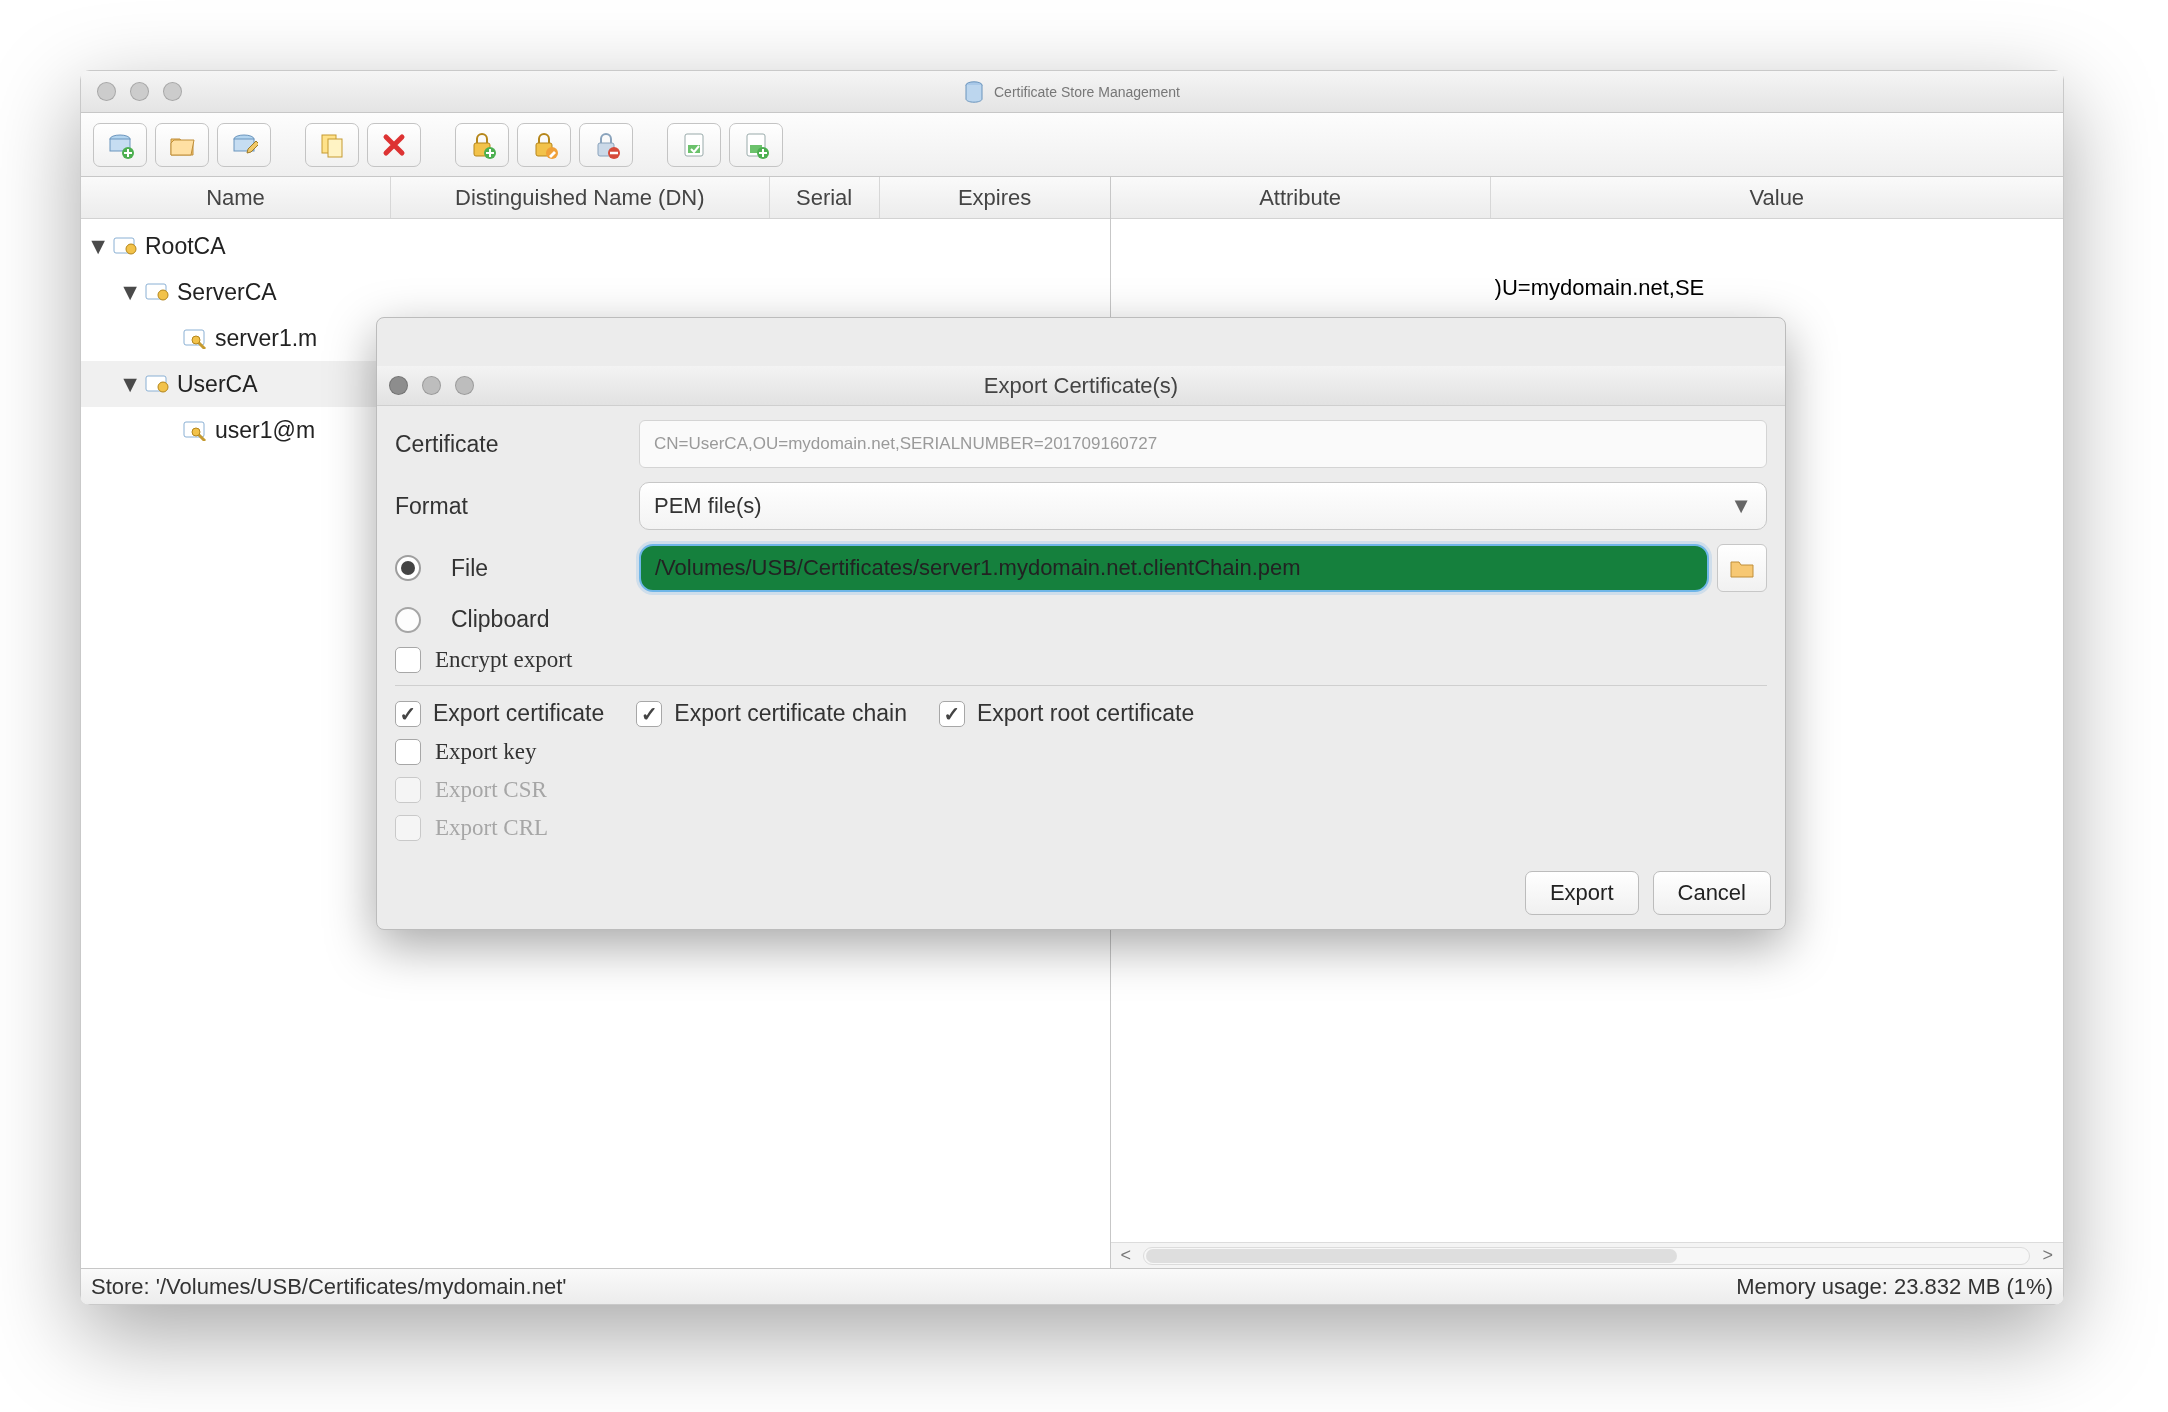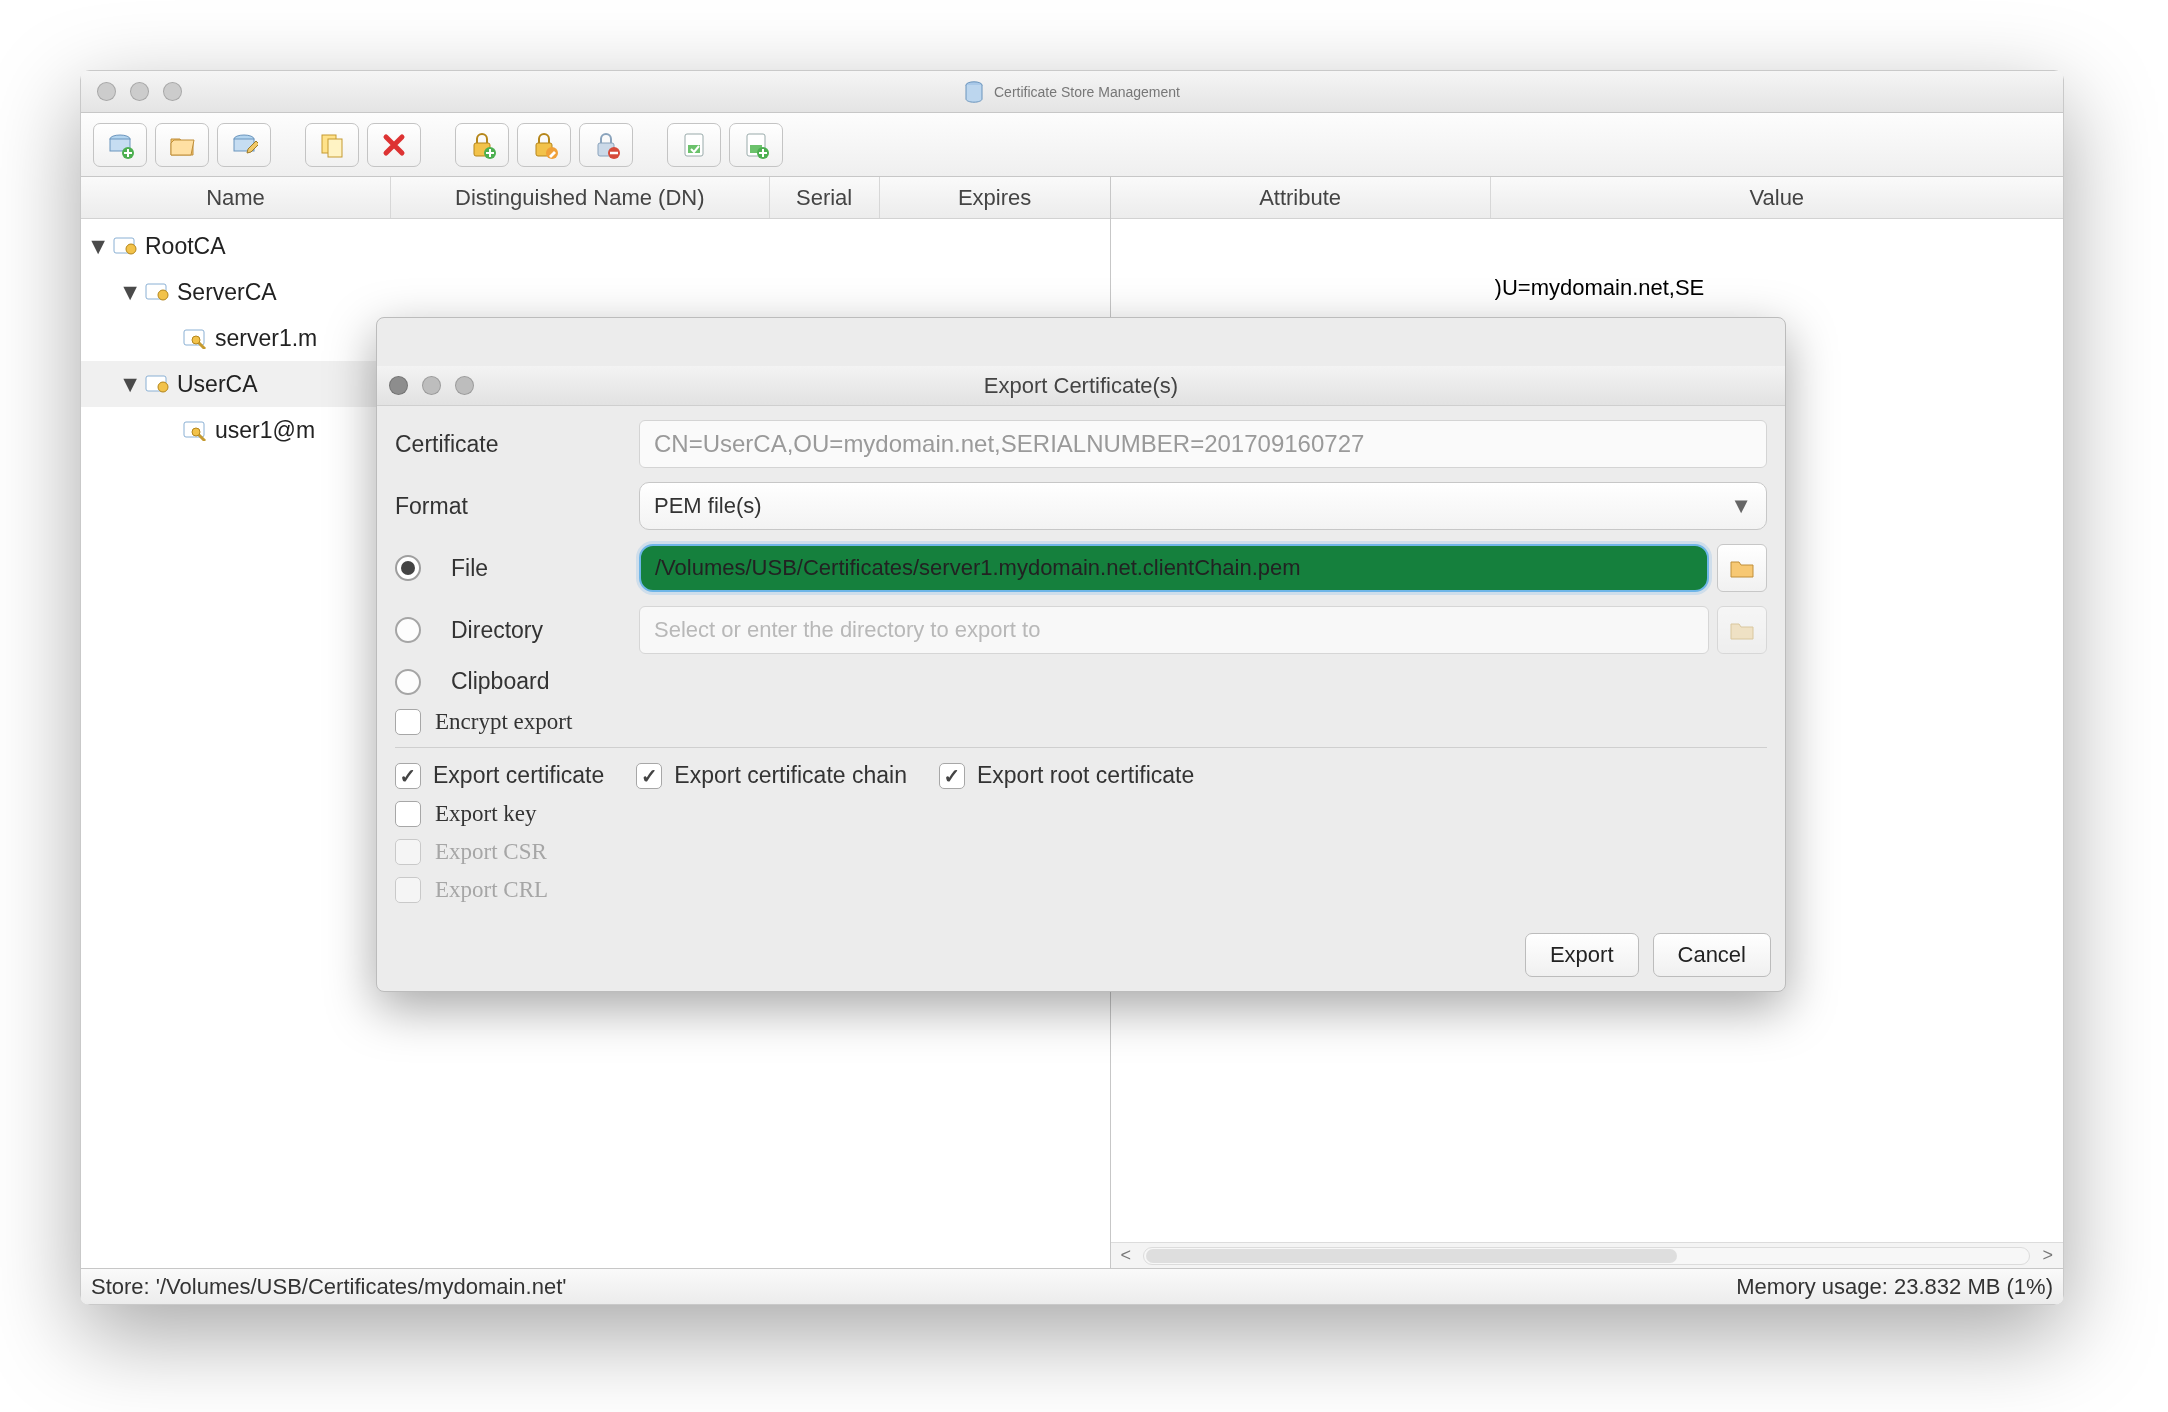--- a/index.html
+++ b/index.html
@@ -131,21 +131,21 @@
   }
   .dlg-titlebar .traffic-lights { left:12px; }
   .dlg-title { flex:1; text-align:center; font-size:22px; color:#444;}
   .dlg-body { padding: 14px 18px 10px 18px; font-size:23px; color:#333;}
   .form-row { display:flex; align-items:center; margin-bottom:14px; gap:14px;}
   .form-row .label { width: 230px; }
   .form-row .field { flex:1; display:flex; gap:8px; align-items:center;}
   .ro-input {
     flex:1; height:48px; border:1px solid #d4d4d4; border-radius:6px;
     background:#fafafa; color:#9a9a9a; padding:0 14px; display:flex; align-items:center;
-    font-size:24px;
+    font-size:17px;
   }
   .select {
     flex:1; height:48px; border:1px solid #c7c7c7; border-radius:10px;
     background:linear-gradient(#ffffff,#f3f3f3); padding:0 14px;
     display:flex; align-items:center; justify-content:space-between;
     font-size:22px; color:#333;
   }
   .select .chev { color:#666; }
   .text-input {
     flex:1; height:48px; border:2px solid #6fb6e8; border-radius:14px;
@@ -470,34 +470,20 @@
     <div class="form-row">
       <div class="rl">
         <span class="radio sel"></span>
         <span>File</span>
       </div>
       <div class="field">
         <div class="text-input">/Volumes/USB/Certificates/server1.mydomain.net.clientChain.pem</div>
         <div class="icon-btn">
           <svg width="26" height="22">
                 <path d="M2 5h8l2 3h12v12H2z" fill="#f7c873" stroke="#c08f3a"></path>
-              </svg>
-        </div>
-      </div>
-    </div>
-    <div class="form-row">
-      <div class="rl">
-        <span class="radio dis"></span>
-        <span>Directory</span>
-      </div>
-      <div class="field">
-        <div class="placeholder-input">Select or enter the directory to export to</div>
-        <div class="icon-btn disabled">
-          <svg width="26" height="22">
-                <path d="M2 5h8l2 3h12v12H2z" fill="#f2d9a4" stroke="#cbaa60"></path>
               </svg>
         </div>
       </div>
     </div>
     <div class="form-row">
       <div class="rl">
         <span class="radio dis"></span>
         <span>Clipboard</span>
       </div>
     </div>

